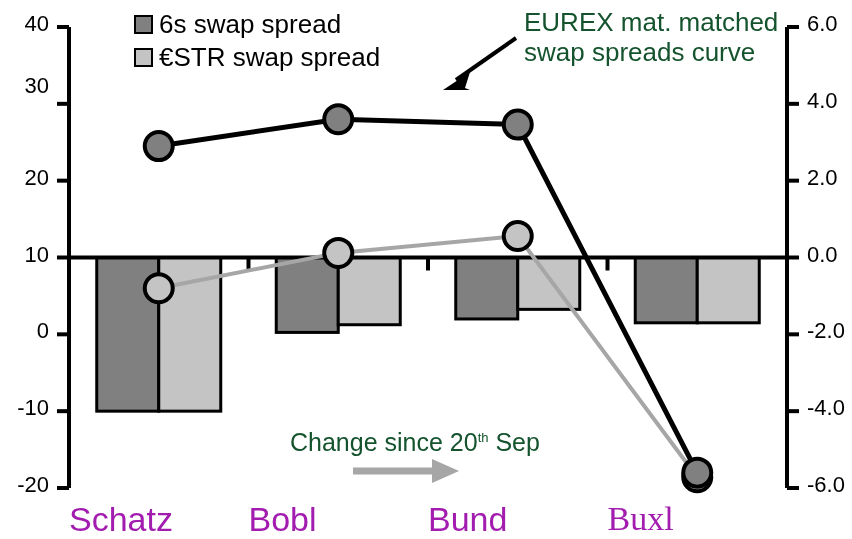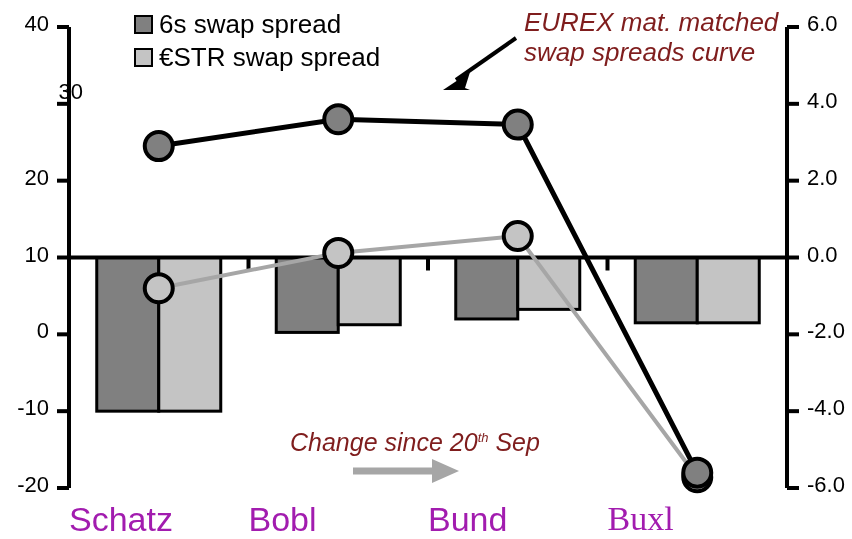--- a/index.html
+++ b/index.html
@@ -48,24 +48,23 @@
   .legend-swatch.light{background:#c4c4c4;}
   .legend-text{
     font-size:26px;
     color:#000;
     white-space:nowrap;
   }
 
   .annot{
     position:absolute;
     font-size:26px;
-    color:#7f1d1d;
+    color:#14532d;
     line-height:1.15;
     white-space:nowrap;
-    font-style:italic;
   }
   #annot-eurex{ left:524px; top:8px; }
   #annot-change{ left:290px; top:428px; font-size:25px;}
   #annot-change sup{ font-size:13px; vertical-align:super;}
 
   svg#plot{
     position:absolute;left:0;top:0;
     width:852px;height:539px;
   }
 </style>
@@ -142,21 +141,21 @@
     <g id="g-arrows">
         <line x1="516" y1="38" x2="456" y2="80" stroke="#000" stroke-width="4"></line>
         <polygon points="443,90 470,72 465,88 470,90" fill="#000"></polygon>
         <line x1="353" y1="471" x2="432" y2="471" stroke="#a6a6a6" stroke-width="7"></line>
         <polygon points="432,459 459,471 432,483" fill="#a6a6a6"></polygon>
       </g>
   </svg>
 
   <div id="left-ticks">
       <div class="axis-tick-label y-left-label" style="left: 0px; width: 49px; top: 13px;">40</div>
-      <div class="axis-tick-label y-left-label" style="left: 0px; width: 49px; top: 81px; margin-left: 34px;">30</div>
+      <div class="axis-tick-label y-left-label" style="left: 0px; width: 49px; top: 75px;">30</div>
       <div class="axis-tick-label y-left-label" style="left: 0px; width: 49px; top: 166.667px;">20</div>
       <div class="axis-tick-label y-left-label" style="left: 0px; width: 49px; top: 243.5px;">10</div>
       <div class="axis-tick-label y-left-label" style="left: 0px; width: 49px; top: 320.333px;">0</div>
       <div class="axis-tick-label y-left-label" style="left: 0px; width: 49px; top: 397.167px;">-10</div>
       <div class="axis-tick-label y-left-label" style="left: 0px; width: 49px; top: 474px;">-20</div>
     </div>
   <div id="right-ticks">
       <div class="axis-tick-label y-right-label" style="left: 807px; top: 13px;">6.0</div>
       <div class="axis-tick-label y-right-label" style="left: 807px; top: 89.8333px;">4.0</div>
       <div class="axis-tick-label y-right-label" style="left: 807px; top: 166.667px; text-align: center;">2.0</div>

